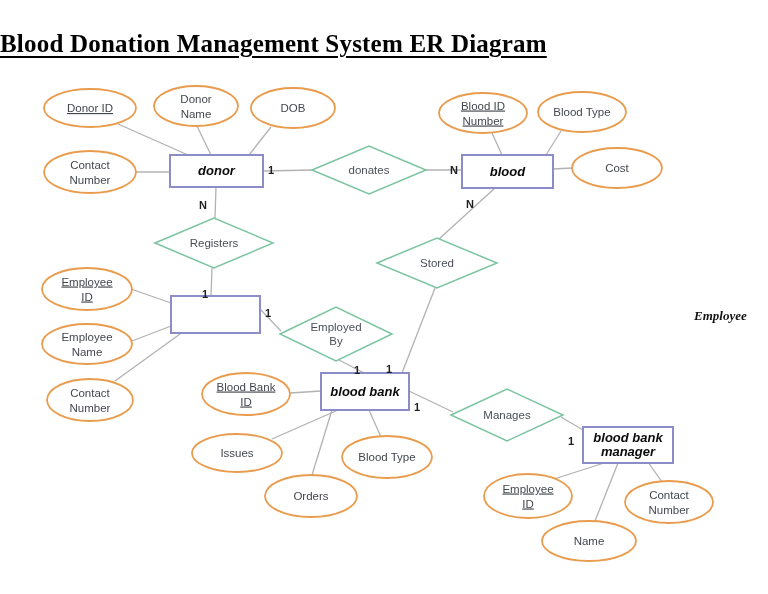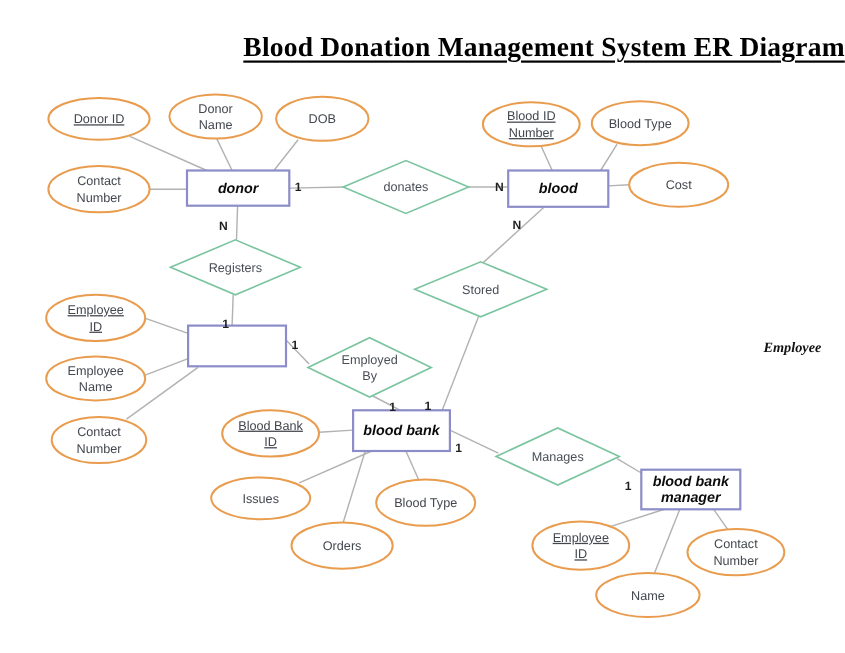--- a/index.html
+++ b/index.html
@@ -1,21 +1,21 @@
 <!DOCTYPE html>
 <html><head>
 <meta charset="utf-8">
 <style>
   html,body{margin:0;padding:0;}
   body{
     width:768px;height:594px;position:relative;background:#ffffff;
     font-family:"Liberation Sans",sans-serif;overflow:hidden;
   }
   .title{
-    position:absolute;top:30px;left:0;width:768px;text-align:right;
+    position:absolute;top:30px;left:0;width:768px;text-align:left;
     font-family:"Liberation Serif",serif;font-weight:bold;font-size:25px;color:#000;
     text-decoration:underline;text-decoration-thickness:2px;text-underline-offset:4px;
     letter-spacing:0.2px;
   }
   .floating-label{
     position:absolute;left:694px;top:308px;
     font-family:"Liberation Serif",serif;font-weight:bold;font-style:italic;
     font-size:13px;color:#111;
   }
   svg{position:absolute;left:0;top:0;}

